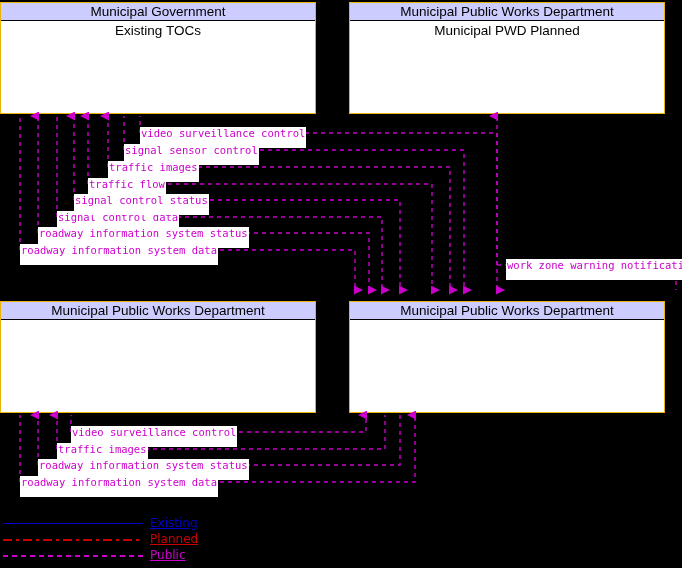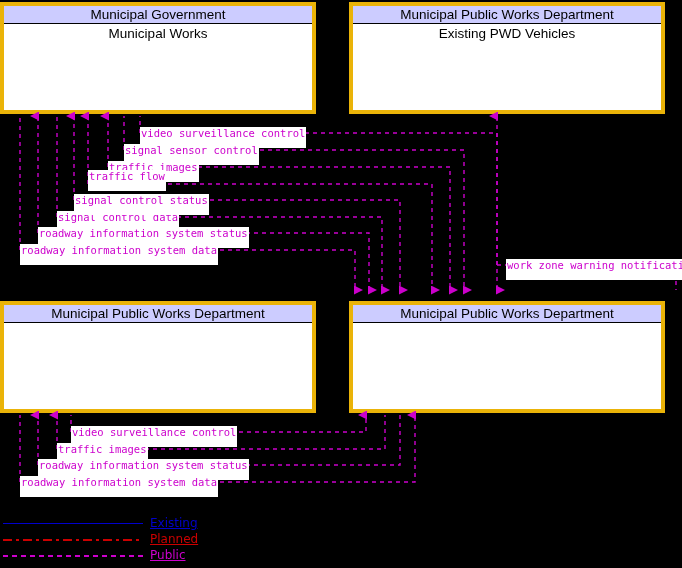--- a/index.html
+++ b/index.html
@@ -13,21 +13,21 @@
     height: 568px;
     background: #000000;
     overflow: hidden;
     font-family: "DejaVu Sans", sans-serif;
   }
 
   
   .ctx-box {
     position: absolute;
     background: #ffffff;
-    border: 4px solid #eab308;
+    border: 1px solid #eab308;
     box-sizing: border-box;
   }
   .ctx-header {
     height: 18px;
     line-height: 18px;
     background: #ccccff;
     border-bottom: 1px solid #000000;
     text-align: center;
     font-size: 13.5px;
     color: #000000;
@@ -161,40 +161,40 @@
 
       <path d="M 20 482 L 20 415"></path>
       <path d="M 38 465 L 38 415" marker-end="url(#ah-up)"></path>
       <path d="M 57 449 L 57 415" marker-end="url(#ah-up)"></path>
       <path d="M 71 432 L 71 415"></path>
     </g>
   </svg>
 
   <div class="ctx-box" style="left:0px; top:2px; width:316px; height:112px;">
     <div class="ctx-header">Municipal Government</div>
-    <div class="ctx-title">Municipal Works</div>
+    <div class="ctx-title">Existing TOCs</div>
   </div>
 
   <div class="ctx-box" style="left:349px; top:2px; width:316px; height:112px;">
     <div class="ctx-header">Municipal Public Works Department</div>
-    <div class="ctx-title">Existing PWD Vehicles</div>
+    <div class="ctx-title">Municipal PWD Planned</div>
   </div>
 
   <div class="ctx-box" style="left:0px; top:301px; width:316px; height:112px;">
     <div class="ctx-header">Municipal Public Works Department</div>
   </div>
 
   <div class="ctx-box" style="left:349px; top:301px; width:316px; height:112px;">
     <div class="ctx-header">Municipal Public Works Department</div>
   </div>
 
   <div class="flow-label" style="left:140px; top:127px;">video surveillance control</div>
   <div class="flow-label" style="left:124px; top:144px;">signal sensor control</div>
   <div class="flow-label" style="left:108px; top:161px;">traffic images</div>
-  <div class="flow-label" style="left:88px; top:170px;">traffic flow</div>
+  <div class="flow-label" style="left:88px; top:178px;">traffic flow</div>
   <div class="flow-label" style="left:57px; top:211px;">signal control data</div>
   <div class="flow-label" style="left:74px; top:194px;">signal control status</div>
   <div class="flow-label" style="left:38px; top:227px;">roadway information system status</div>
   <div class="flow-label" style="left:20px; top:244px;">roadway information system data</div>
 
   <div class="flow-label" style="left:506px; top:259px;">work zone warning notification</div>
 
   <div class="flow-label" style="left:71px; top:426px;">video surveillance control</div>
   <div class="flow-label" style="left:57px; top:443px;">traffic images</div>
   <div class="flow-label" style="left:38px; top:459px;">roadway information system status</div>

